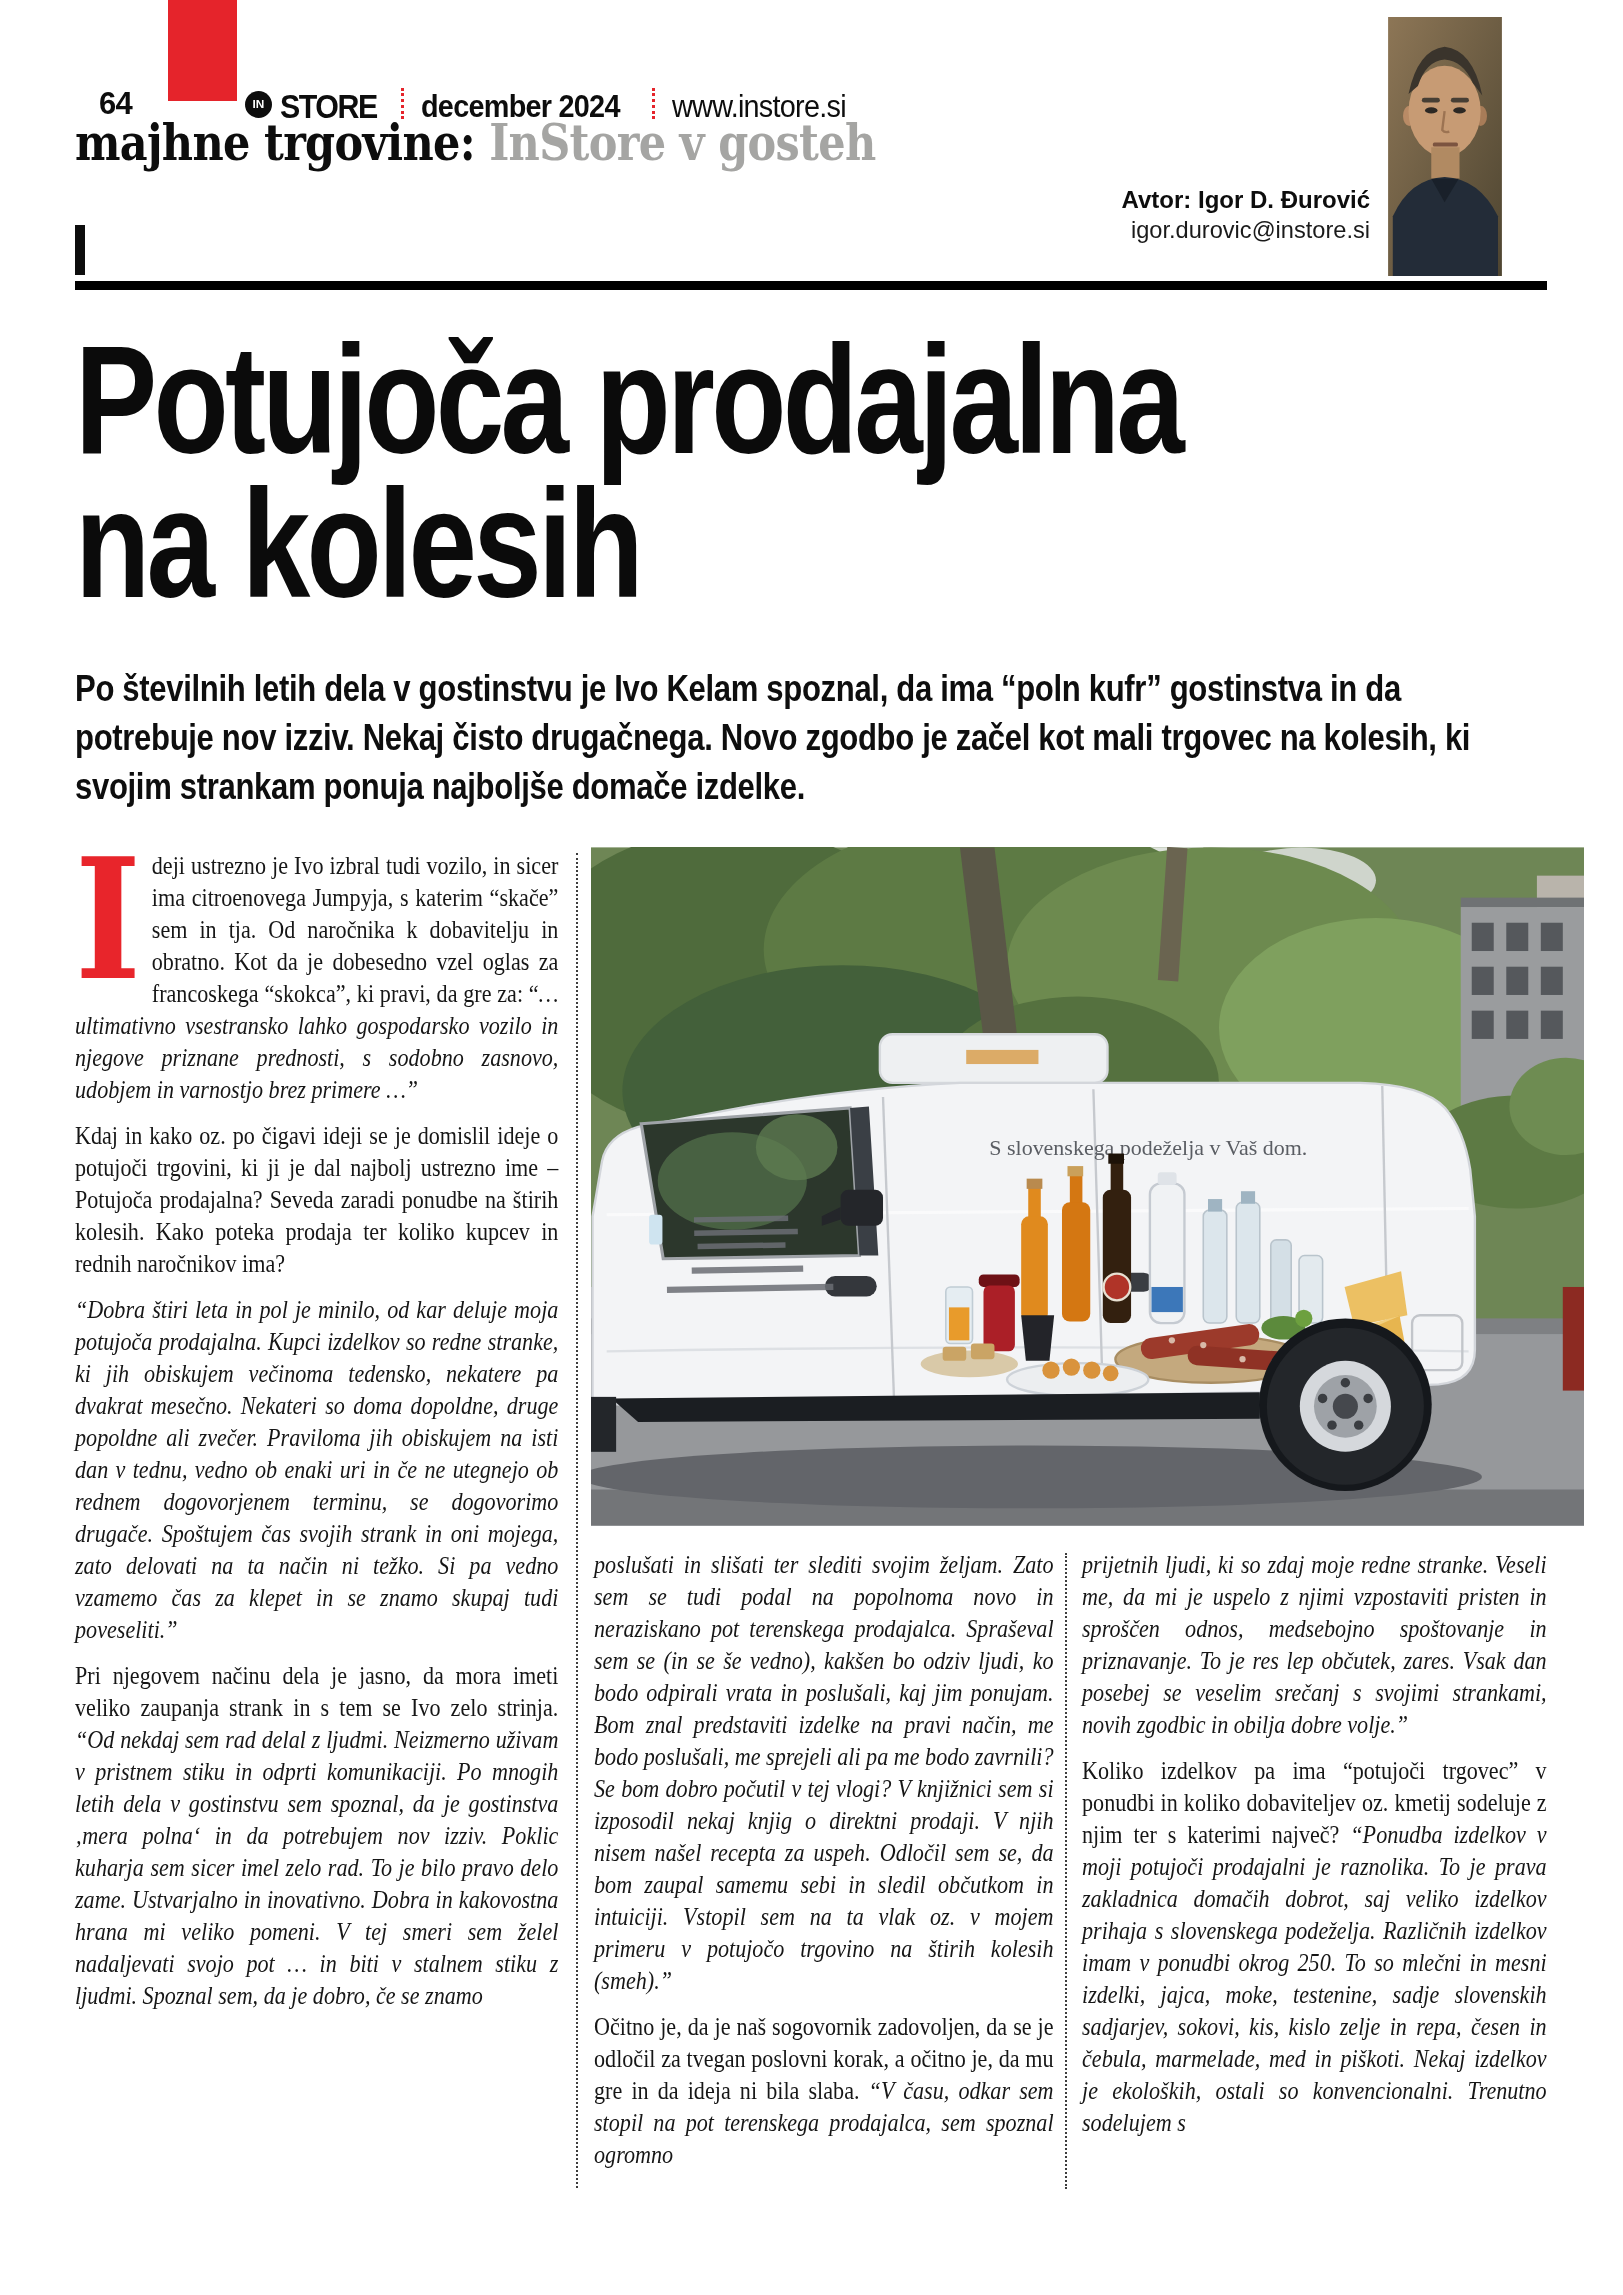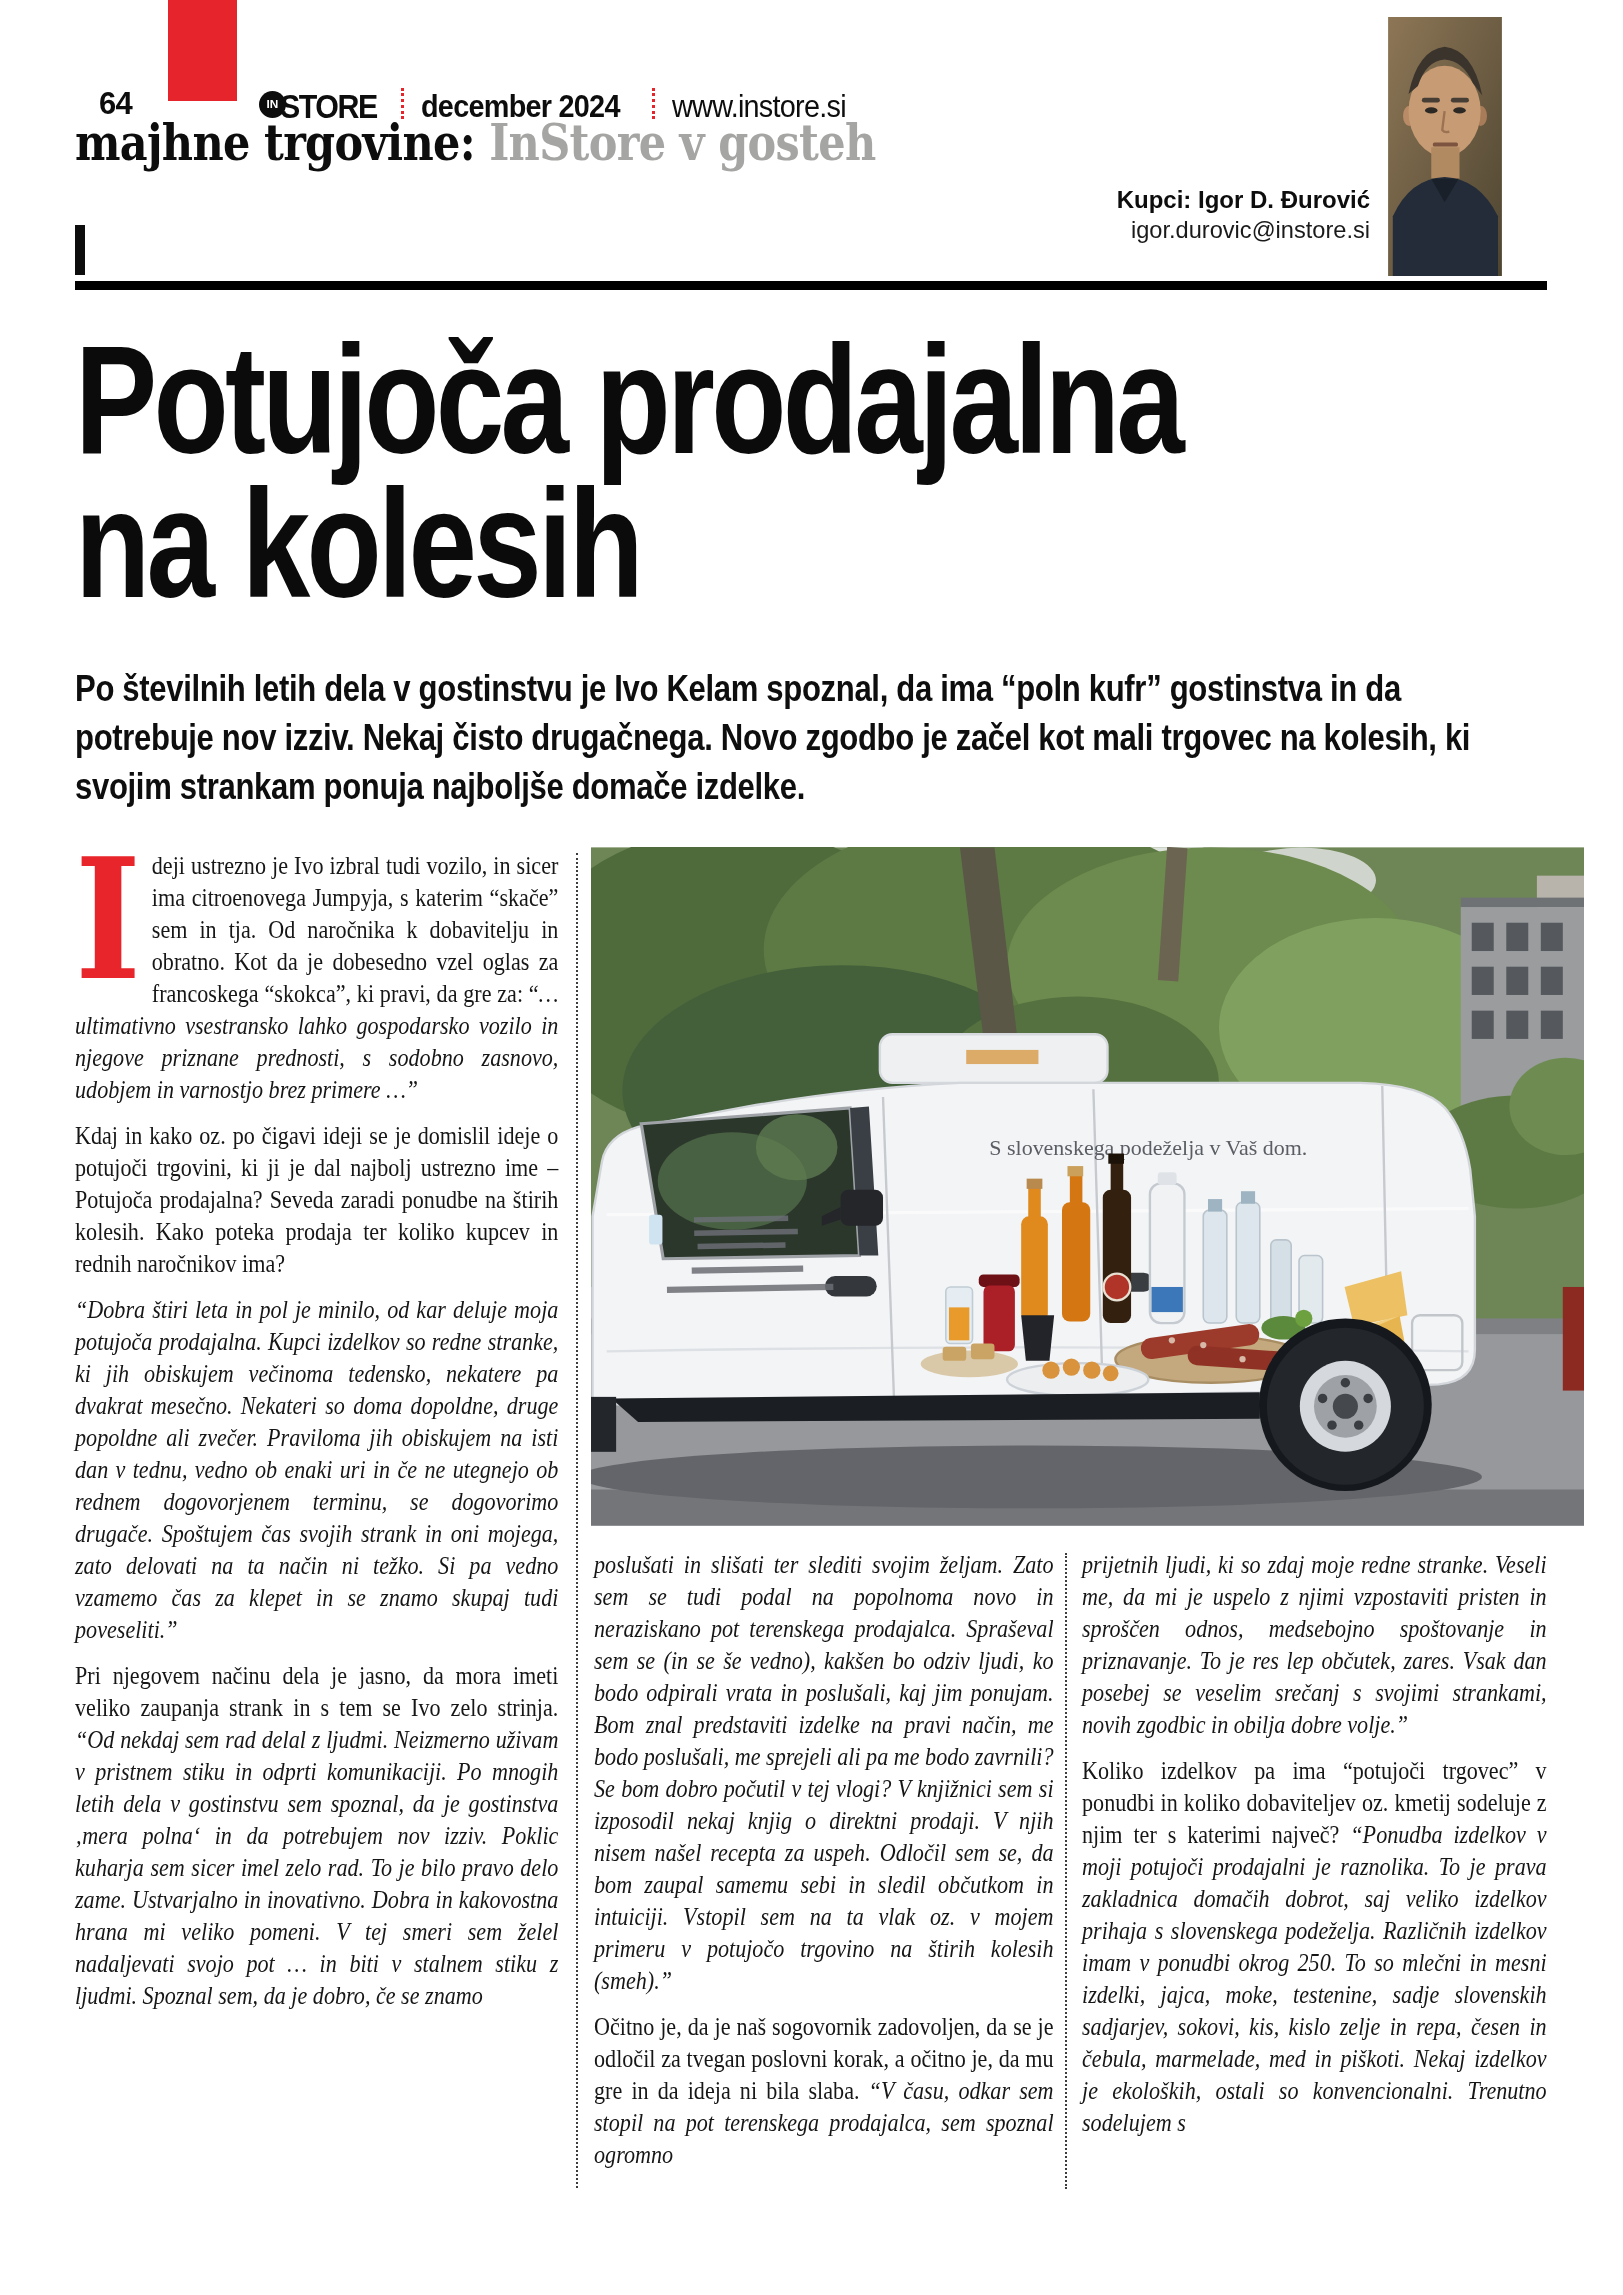--- a/index.html
+++ b/index.html
@@ -3,21 +3,21 @@
 <meta charset="utf-8">
 <style>
   html,body{margin:0;padding:0;background:#ffffff;}
   #page{position:relative;width:1623px;height:2295px;background:#fff;overflow:hidden;
         font-family:"Liberation Sans",sans-serif;color:#111;}
   .abs{position:absolute;}
   
   #page-number{left:99px;top:88px;font:bold 31px/1 "Liberation Sans",sans-serif;letter-spacing:-0.8px;color:#0d0d0d;}
   #brand-block{left:168px;top:0;width:69px;height:101px;background:#e5242b;}
   #brand-circle{left:245px;top:91px;width:27px;height:27px;border-radius:50%;background:#0d0d0d;
-                color:#fff;font:bold 11.8px/27px "Liberation Sans",sans-serif;text-align:center;letter-spacing:0;margin-left:14px;}
+                color:#fff;font:bold 11.8px/27px "Liberation Sans",sans-serif;text-align:center;letter-spacing:0;}
   #brand-store{left:280px;top:90px;font:bold 33px/1 "Liberation Sans",sans-serif;letter-spacing:-1.6px;color:#0d0d0d;
                transform:scaleX(.92);transform-origin:0 0;}
   .hdr-sep{top:88px;height:31px;width:0;border-left:3.1px dotted #e5242b;}
   #sep1{left:401px;} #sep2{left:652px;}
   #issue-date{left:421px;top:91px;font:bold 31px/1 "Liberation Sans",sans-serif;letter-spacing:-0.8px;color:#0d0d0d;
               transform:scaleX(.93);transform-origin:0 0;}
   #site-url{left:672px;top:91px;font:400 31px/1 "Liberation Sans",sans-serif;letter-spacing:-0.8px;color:#0d0d0d;
             transform:scaleX(.93);transform-origin:0 0;}
   #section-title{left:75px;top:115px;font:bold 50px/55px "DejaVu Serif",serif;letter-spacing:-0.8px;white-space:nowrap;
                  transform:scaleX(.86);transform-origin:0 0;color:#0d0d0d;}
@@ -61,21 +61,21 @@
   <div class="abs" id="brand-circle">IN</div>
   <div class="abs" id="brand-store">STORE</div>
   <div class="abs hdr-sep" id="sep1"></div>
   <div class="abs" id="issue-date">december 2024</div>
   <div class="abs hdr-sep" id="sep2"></div>
   <div class="abs" id="site-url">www.instore.si</div>
 
   <div class="abs" id="section-title"><span>majhne trgovine:</span><span class="gray"> InStore v gosteh</span></div>
 
   <div class="abs" id="author-block">
-    <div id="author-name">Kupci: Igor D. Đurović</div>
+    <div id="author-name">Avtor: Igor D. Đurović</div>
     <div id="author-email">igor.durovic@instore.si</div>
   </div>
 
   <div class="abs" id="author-photo">
     <svg width="114" height="259" viewBox="0 0 145 330">
       <defs>
         <linearGradient id="abg" x1="0" y1="0" x2="1" y2="1">
           <stop offset="0" stop-color="#8d7656"></stop>
             <stop offset="1" stop-color="#4e4531"></stop>
         </linearGradient>

